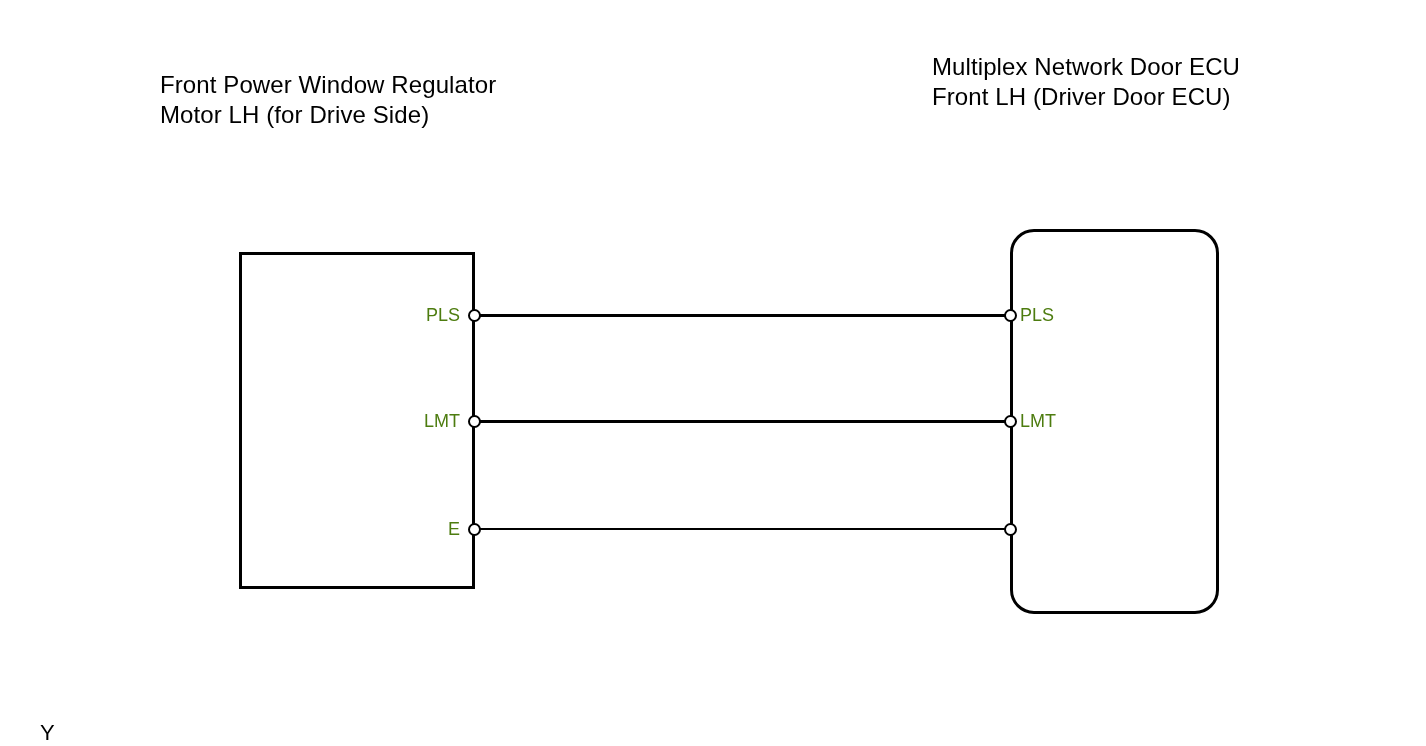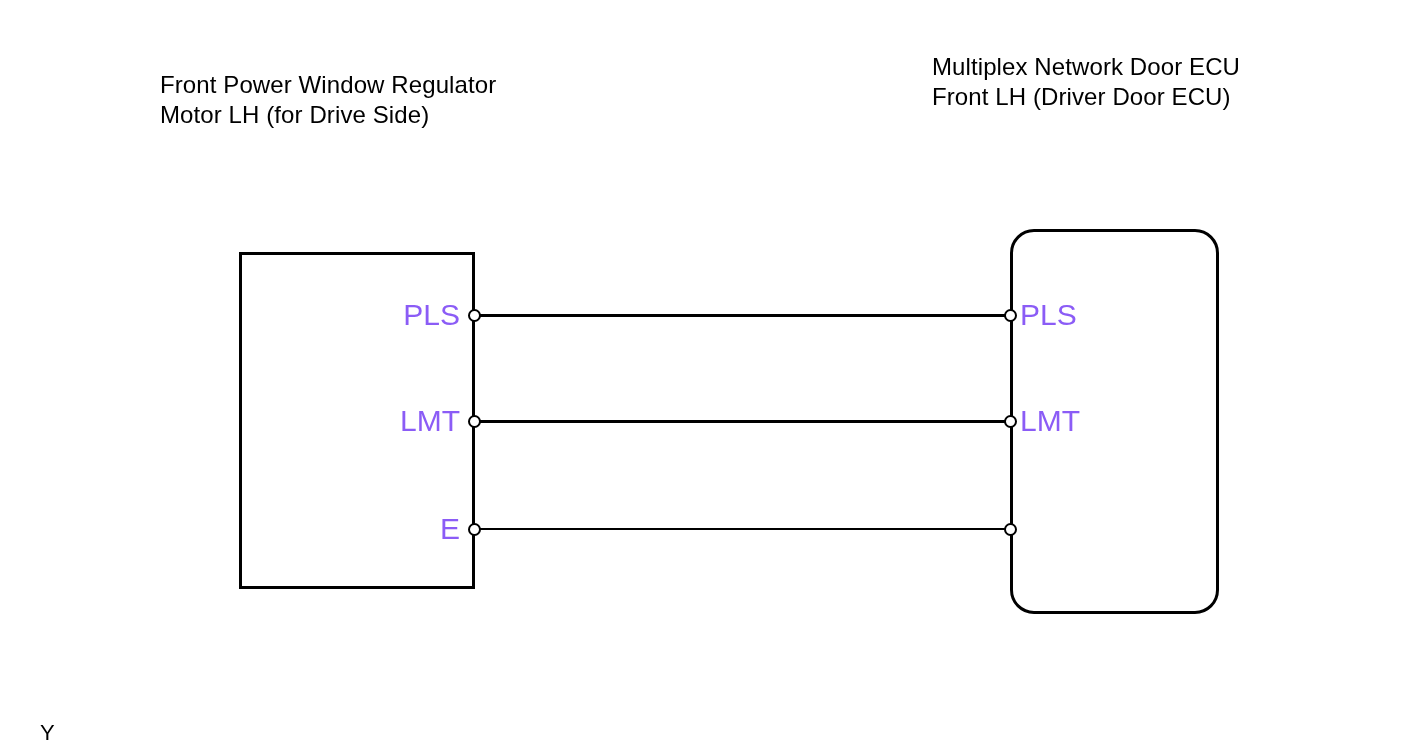--- a/index.html
+++ b/index.html
@@ -69,24 +69,24 @@
     border: 2px solid #000000;
     border-radius: 50%;
     background: #ffffff;
     box-sizing: border-box;
     z-index: 5;
   }
 
   
   .terminal-label {
     position: absolute;
-    font-size: 30px;
+    font-size: 18px;
     line-height: 26px;
     white-space: pre;
-    color: #8b5cf6;
+    color: #4d7c0f;
     z-index: 4;
   }
   .label-left {
     text-align: right;
     transform: translateY(-50%);
   }
   .label-right {
     text-align: left;
     transform: translateY(-50%);
   }

